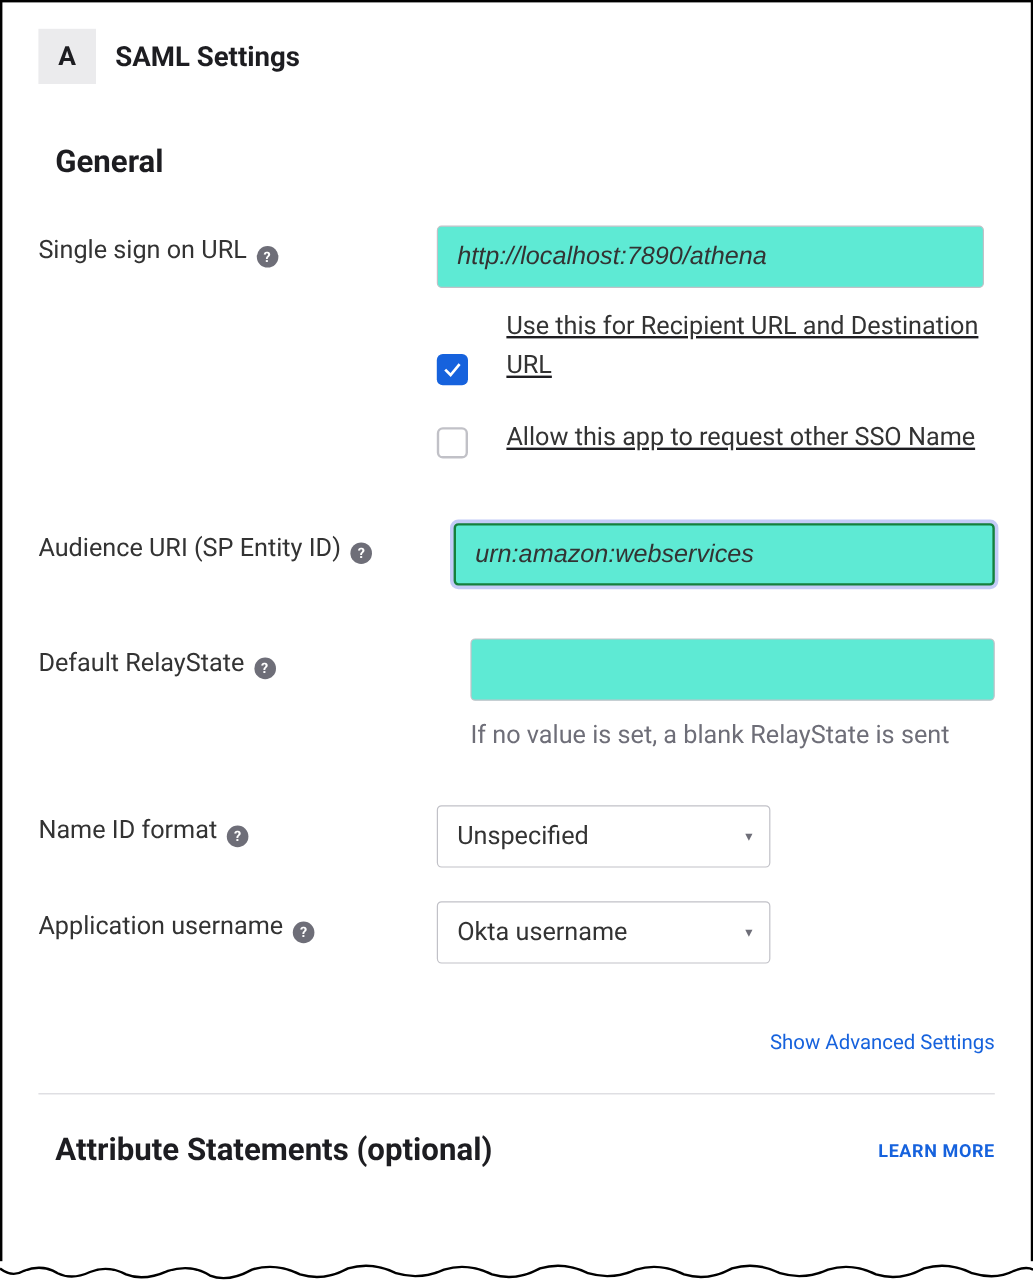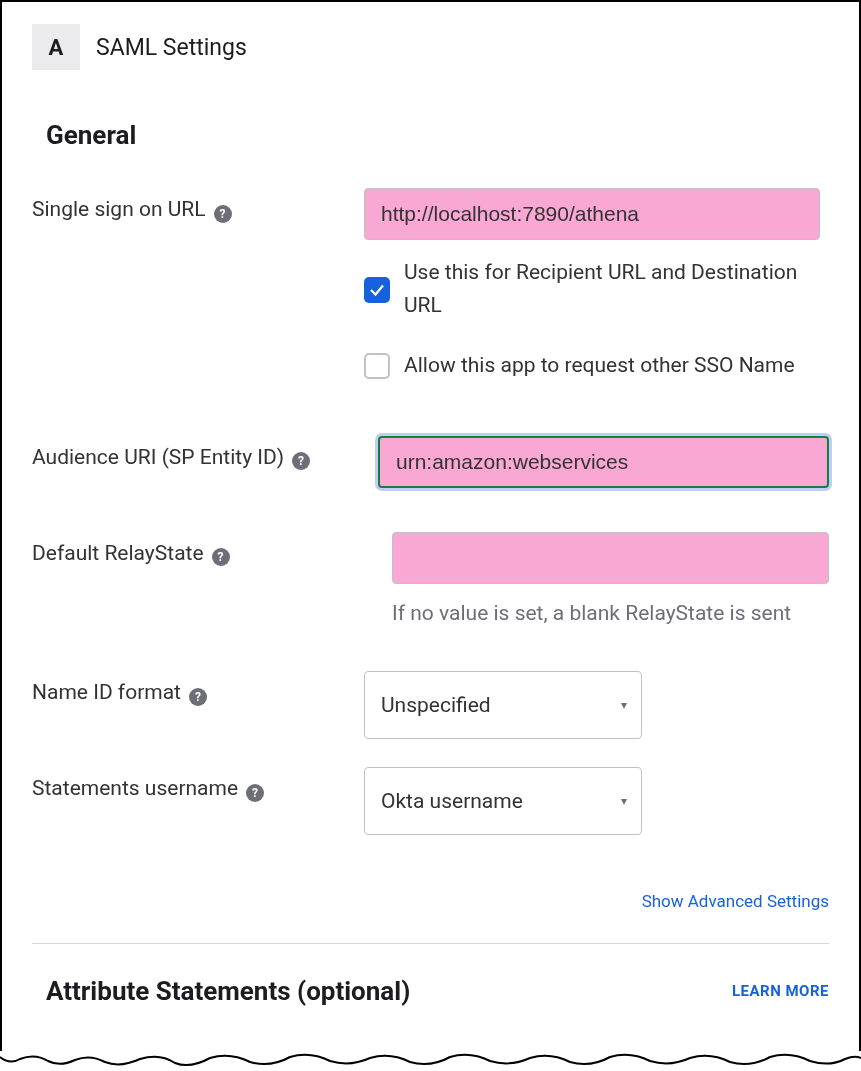--- a/index.html
+++ b/index.html
@@ -32,21 +32,21 @@
       background: #ebebed;
       color: #1d1d21;
       font-weight: 700;
       font-size: 22px;
       display: flex;
       align-items: center;
       justify-content: center;
     }
     .page-title {
       font-size: 23px;
-      font-weight: 400;
+      font-weight: 700;
       color: #1d1d21;
     }
     .section-title {
       font-size: 26px;
       font-weight: 700;
       margin: 0 0 38px 14px;
     }
     .form-row {
       display: flex;
       align-items: flex-start;
@@ -86,35 +86,37 @@
     }
     .text-input {
       width: 100%;
       max-width: 456px;
       height: 52px;
       padding: 0 16px;
       font-size: 21px;
       color: #333;
       border: 1px solid #c1c1c7;
       border-radius: 4px;
-      background: #f9a8d4;
+      background: #5eead4;
       outline: none;
+      font-style: italic;
     }
     .text-input.focused {
       border: 2px solid #15803d;
       box-shadow: 0 0 0 3px rgba(84,107,231,0.35);
     }
     .checkbox-group {
       margin-top: 16px;
     }
     .checkbox-row {
       display: flex;
-      align-items: center;
-      gap: 14px;
+      align-items: flex-end;
+      gap: 32px;
       margin-bottom: 28px;
+      text-decoration: underline;
     }
     .checkbox {
       width: 26px;
       height: 26px;
       border-radius: 5px;
       flex-shrink: 0;
       display: flex;
       align-items: center;
       justify-content: center;
       cursor: pointer;
@@ -143,21 +145,21 @@
       font-size: 21px;
       color: #6e6e78;
       margin-top: 14px;
       line-height: 1.5;
       max-width: 456px;
     }
     .select-box {
       display: inline-flex;
       align-items: center;
       justify-content: space-between;
-      height: 68px;
+      height: 52px;
       min-width: 278px;
       padding: 0 14px 0 16px;
       border: 1px solid #c1c1c7;
       border-radius: 4px;
       font-size: 21px;
       color: #333;
       background: #fff;
       cursor: pointer;
       gap: 14px;
     }
@@ -276,21 +278,21 @@
     <div class="field-col">
       <div class="select-box">
         <span>Unspecified</span>
         <span class="select-caret">▾</span>
       </div>
     </div>
   </div>
 
   <div class="form-row" style="margin-top:28px;">
     <div class="label-col">
-      <span>Statements username</span>
+      <span>Application username</span>
       <span class="help-icon">?</span>
     </div>
     <div class="field-col">
       <div class="select-box">
         <span>Okta username</span>
         <span class="select-caret">▾</span>
       </div>
     </div>
   </div>
 

